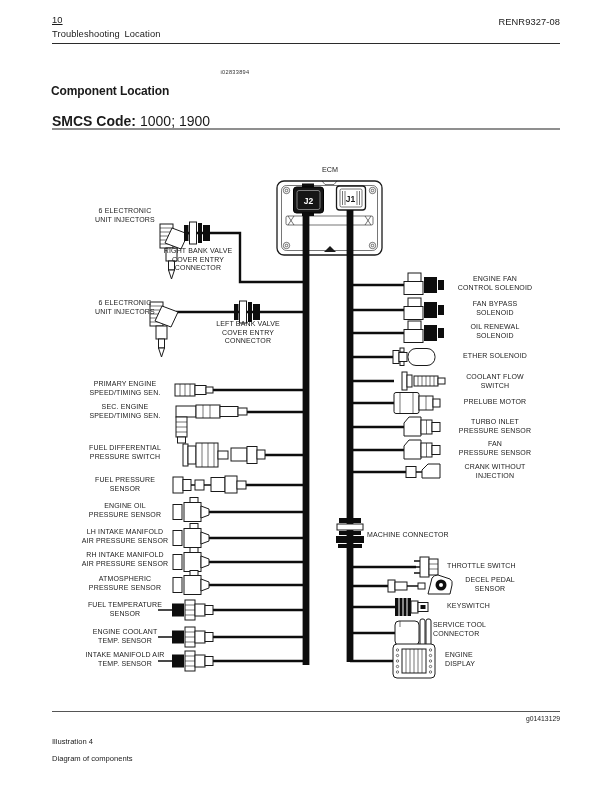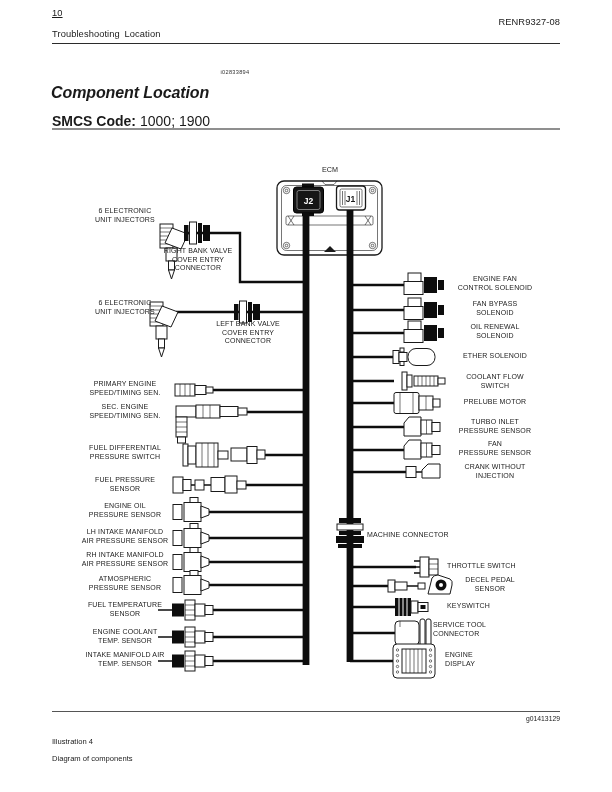--- a/index.html
+++ b/index.html
@@ -9,41 +9,41 @@
   }
   .abs{position:absolute;}
   .hdr{font-size:9.3px;letter-spacing:.1px;}
   .rule{position:absolute;left:52px;right:52px;height:0;}
   .lbl{
     position:absolute;font-size:7px;line-height:1.22;letter-spacing:.15px;
     white-space:pre-line;color:#1a1a1a;
   }
   .c{text-align:center;}
   .l{text-align:left;}
-  .title{font-size:16px;font-weight:bold;letter-spacing:-.1px;font-style:italic;}
+  .title{font-size:12px;font-weight:bold;letter-spacing:-.1px;}
   .media{font-size:5.6px;letter-spacing:.3px;color:#333;}
   .smcs{font-size:14px;}
   .smcs b{margin-right:4px;}
   .foot{font-size:7.6px;color:#222;}
   .gid{font-size:6.8px;color:#222;}
   svg{position:absolute;left:0;top:0;}
   .s{fill:#ffffff;stroke:#1a1a1a;stroke-width:1;}
   .t{fill:none;stroke:#1a1a1a;stroke-width:.6;}
   .b{fill:#0d0d0d;stroke:none;}
   .w{fill:none;stroke:#0d0d0d;stroke-width:2.4;}
   .w2{fill:none;stroke:#0d0d0d;stroke-width:1.5;}
   .ecmtxt{font-family:"Liberation Sans",sans-serif;font-size:7.2px;fill:#1a1a1a;}
   .jtxt{font-family:"Liberation Sans",sans-serif;font-size:8.5px;font-weight:bold;}
 </style>
 </head>
 <body>
 
 <div id="page">
 
-  <div class="abs hdr" style="left:52px;top:8px;text-decoration:underline;">10</div>
+  <div class="abs hdr" style="left:52px;top:15px;text-decoration:underline;">10</div>
   <div class="abs hdr" style="left:52px;top:29px;word-spacing:2px;">Troubleshooting Location</div>
   <div class="abs hdr" style="right:52px;top:17px;">RENR9327-08</div>
   <div class="rule" style="top:43px;border-top:1.4px solid #2b2b2b;"></div>
 
   <div class="abs media c" style="left:190px;top:69px;width:90px;">i02833894</div>
   <div class="abs title" style="left:51px;top:84px;">Component Location</div>
   <div class="abs smcs" style="left:52px;top:113px;"><b>SMCS Code:</b><span>1000; 1900</span></div>
   <div class="rule" style="top:128px;border-top:2px solid #8f8f8f;"></div>
 
   <svg width="612" height="792" viewBox="0 0 612 792">

